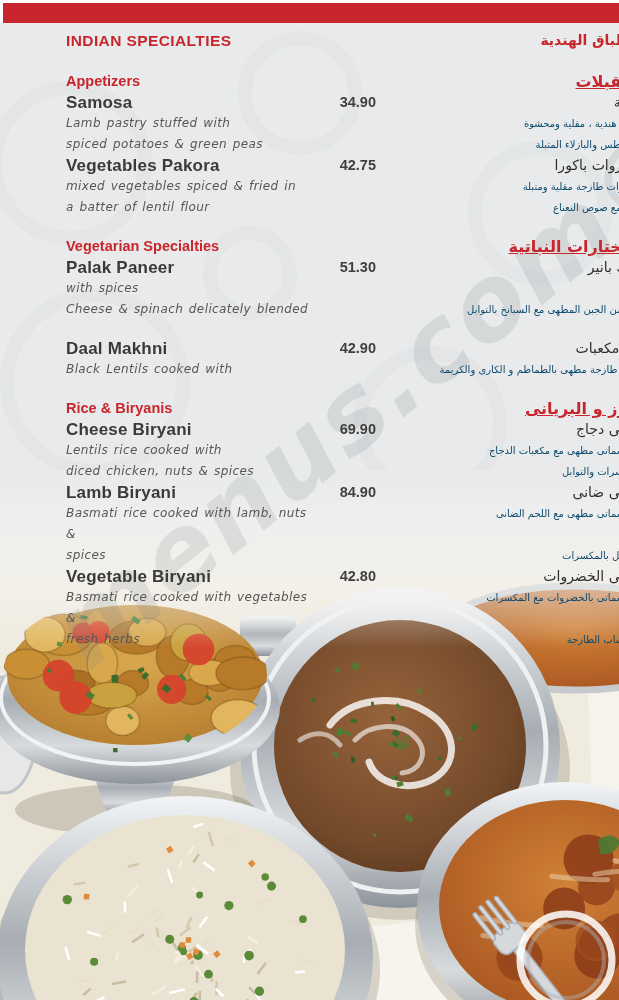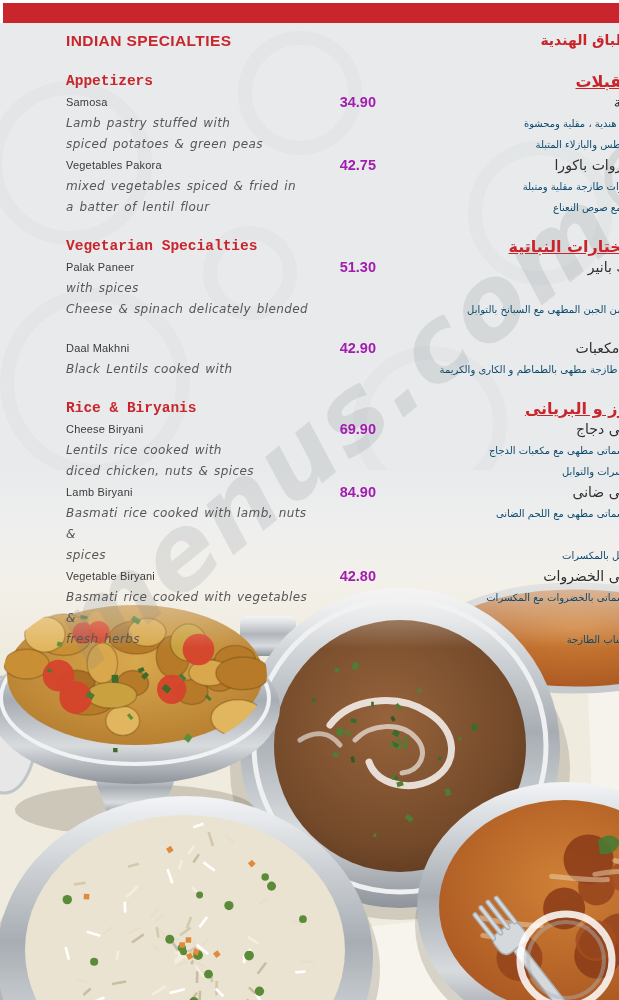--- a/index.html
+++ b/index.html
@@ -36,24 +36,24 @@
   }
 
   
   .content{position:absolute;top:30px;left:27px;width:578px;z-index:5;margin-left:39px;}
   .row{display:grid;grid-template-columns:248px 62px 1fr;align-items:start;}
   .row > span{line-height:21px;}
   .title-row{margin-bottom:20px;}
   .t-en{font-size:15.5px;font-weight:bold;color:#c9252c;letter-spacing:0.4px;line-height:19px;}
   .t-ar{grid-column:3;font-size:14px;font-weight:bold;color:#c9252c;line-height:19px;}
   .section{margin-top:18px;}
-  .sec-en{font-size:14.5px;font-weight:bold;color:#c9252c;font-family:Liberation Mono, monospace;}
+  .sec-en{font-size:14.5px;font-weight:bold;color:#c9252c;}
   .sec-ar{font-size:16px;font-weight:bold;color:#c9252c;text-decoration:underline;}
-  .n-en{font-size:11px;font-weight:normal;color:#3a3a3a;letter-spacing:0.2px;}
-  .price{font-size:14.5px;font-weight:bold;color:#a21caf;text-align:right;}
+  .n-en{font-size:17px;font-weight:bold;color:#3a3a3a;letter-spacing:0.2px;}
+  .price{font-size:14.5px;font-weight:bold;color:#404040;text-align:right;}
   .n-ar{font-size:14px;color:#2f2f2f;}
   .d-en{font-size:12.5px;font-style:italic;color:#575757;letter-spacing:0.4px;word-spacing:1.5px;font-family:"DejaVu Sans",sans-serif;font-size:12px;}
   .d-ar{font-size:10px;color:#0c4a6e;}
   .c-ar{direction:rtl;text-align:right;font-family:"DejaVu Sans",sans-serif;}
   .gap{height:18px;}
 </style>
 </head>
 <body>
 
 <div class="page">

